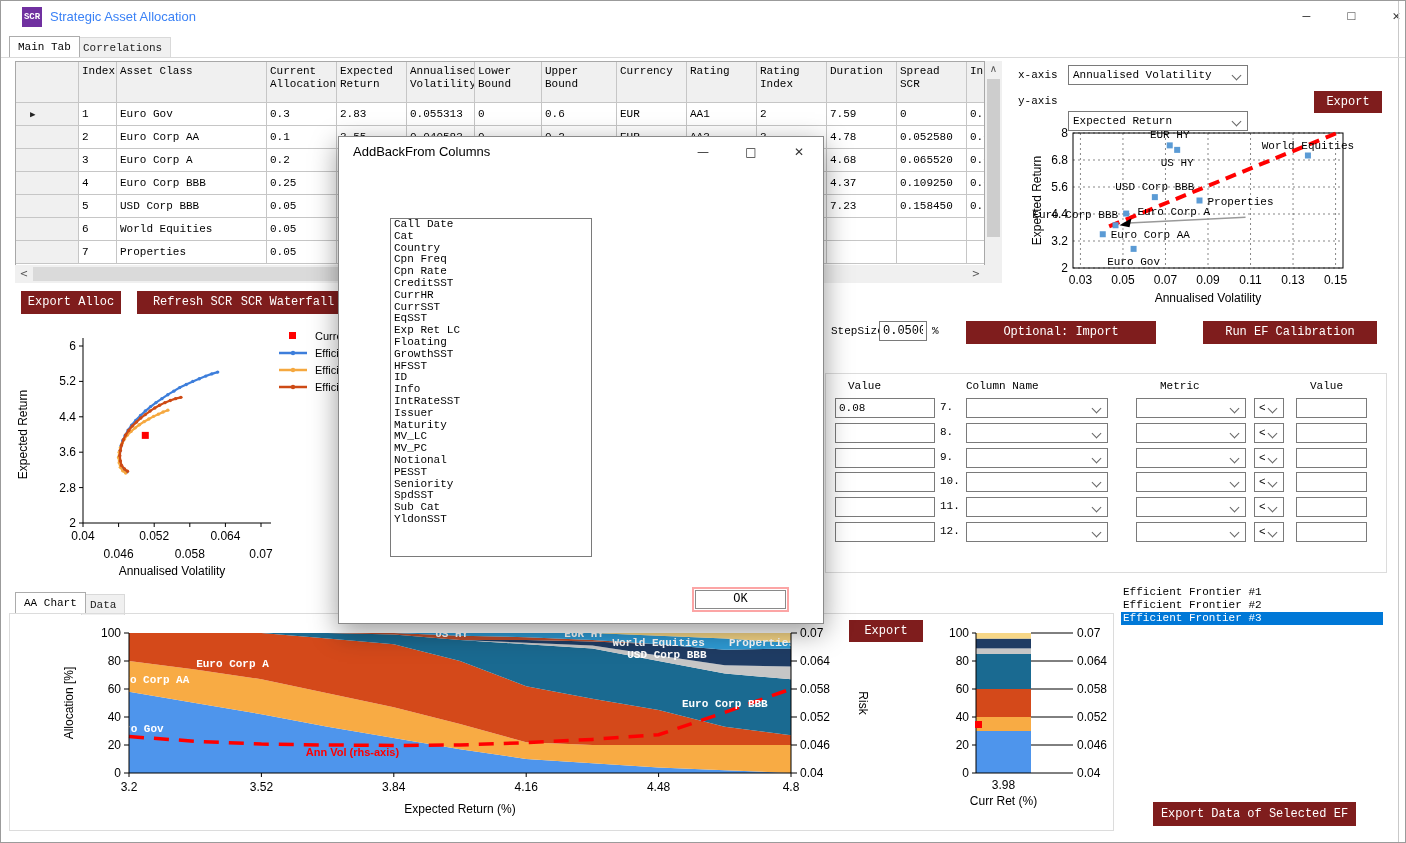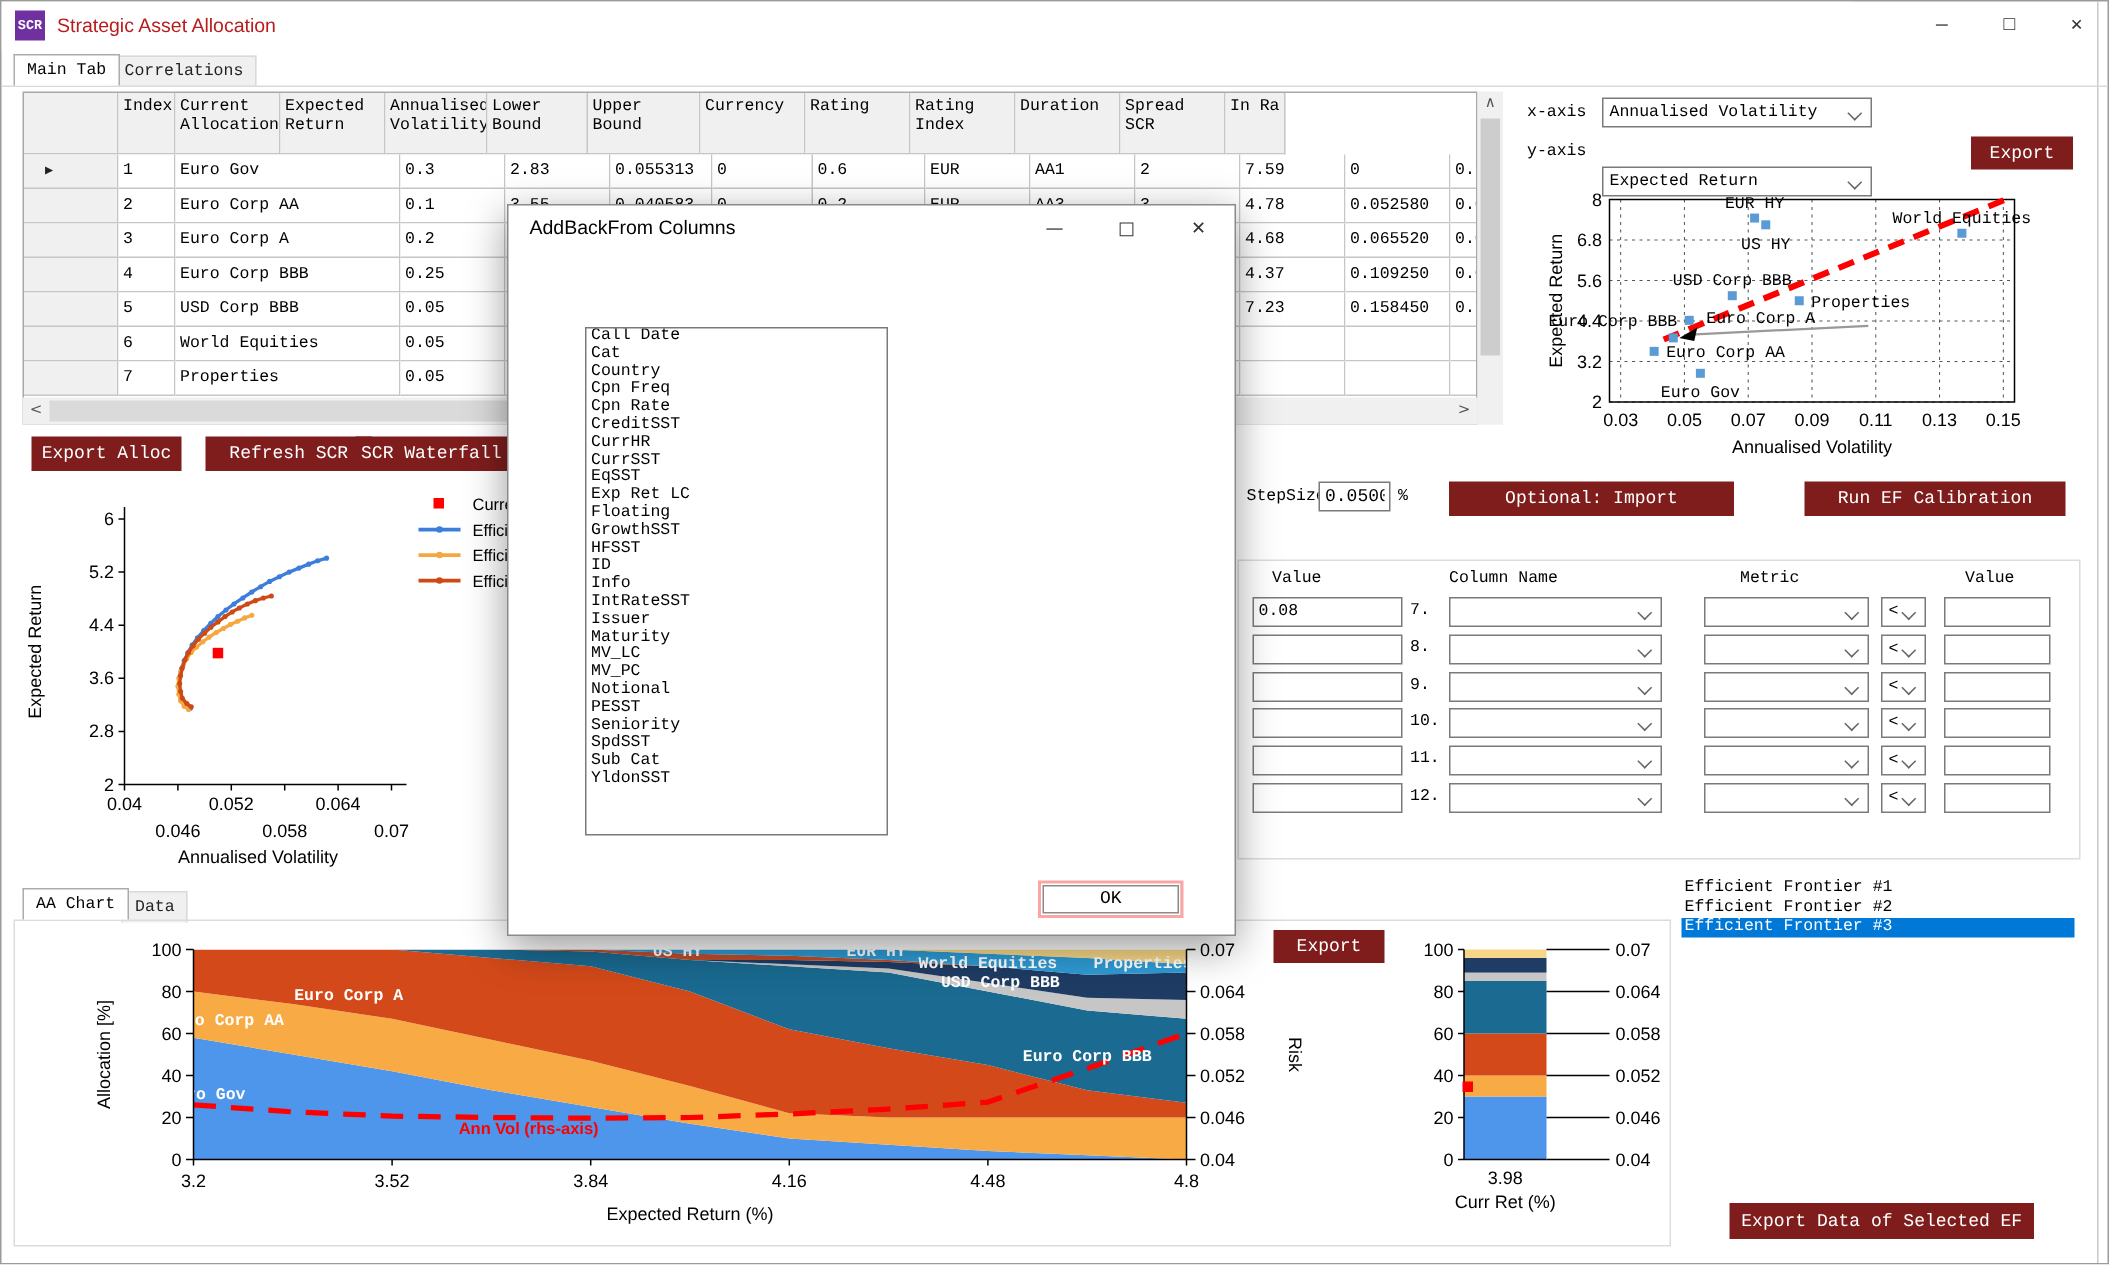--- a/index.html
+++ b/index.html
@@ -1,24 +1,24 @@
 <!DOCTYPE html>
 <html><head>
 <meta charset="utf-8">
 <style>
   html,body{margin:0;padding:0;background:#fff;}
   #app{position:relative;width:1406px;height:843px;background:#fff;overflow:hidden;
        font-family:"Liberation Mono","DejaVu Sans Mono",monospace;border:1px solid #9b9b9b;box-sizing:border-box;}
   .abs{position:absolute;}
   .sans{font-family:"Liberation Sans","DejaVu Sans",sans-serif;}
   
-  .titlebar{left:0;top:0;width:1234px;height:32px;background:#fff;}
+  .titlebar{left:12px;top:0;width:1234px;height:32px;background:#fff;}
   .appicon{left:9px;top:6px;width:20px;height:20px;background:#7030a0;color:#fff;
            font-size:9px;font-weight:bold;text-align:center;line-height:20px;}
-  .apptitle{left:37px;top:8px;font-size:13px;color:#b91c1c;}
+  .apptitle{left:37px;top:8px;font-size:13px;color:#3b82f6;}
   .winbtn{top:0;width:45px;height:32px;text-align:center;line-height:32px;font-size:13px;color:#333;}
   
   .tab{height:21px;line-height:21px;font-size:11px;padding:0 8px;box-sizing:border-box;}
   .tab.active{background:#fff;border:1px solid #acacac;border-bottom:none;z-index:3;}
   .tab.inactive{background:#f0f0f0;border:1px solid #d9d9d9;border-bottom:none;color:#222;}
   .tabline{height:1px;background:#d9d9d9;}
   
   .grid{left:14px;top:60px;width:970px;height:222px;overflow:hidden;border:1px solid #a8a8a8;
         background:#fff;box-sizing:border-box;}
   .g-row{display:flex;}
@@ -77,20 +77,21 @@
   </div>
 
   <div class="abs tab active" style="left:8px;top:35px;">Main Tab</div>
   <div class="abs tab inactive" style="left:73px;top:36px;">Correlations</div>
   <div class="abs tabline" style="left:0;top:56px;width:1406px;z-index:1;"></div>
 
   <div class="grid abs" id="asset-grid">
       <div class="g-row g-head">
         <div class="g-cell g-rowhdr" style="width: 63px;"></div>
         <div class="g-cell" style="width: 38px;">Index</div>
+        <div class="g-cell" style="width: 150px;">Asset Class</div>
         <div class="g-cell" style="width: 70px;">Current Allocation</div>
         <div class="g-cell" style="width: 70px;">Expected Return</div>
         <div class="g-cell" style="width: 68px;">Annualised Volatility</div>
         <div class="g-cell" style="width: 67px;">Lower Bound</div>
         <div class="g-cell" style="width: 75px;">Upper Bound</div>
         <div class="g-cell" style="width: 70px;">Currency</div>
         <div class="g-cell" style="width: 70px;">Rating</div>
         <div class="g-cell" style="width: 70px;">Rating Index</div>
         <div class="g-cell" style="width: 70px;">Duration</div>
         <div class="g-cell" style="width: 70px;">Spread SCR</div>

